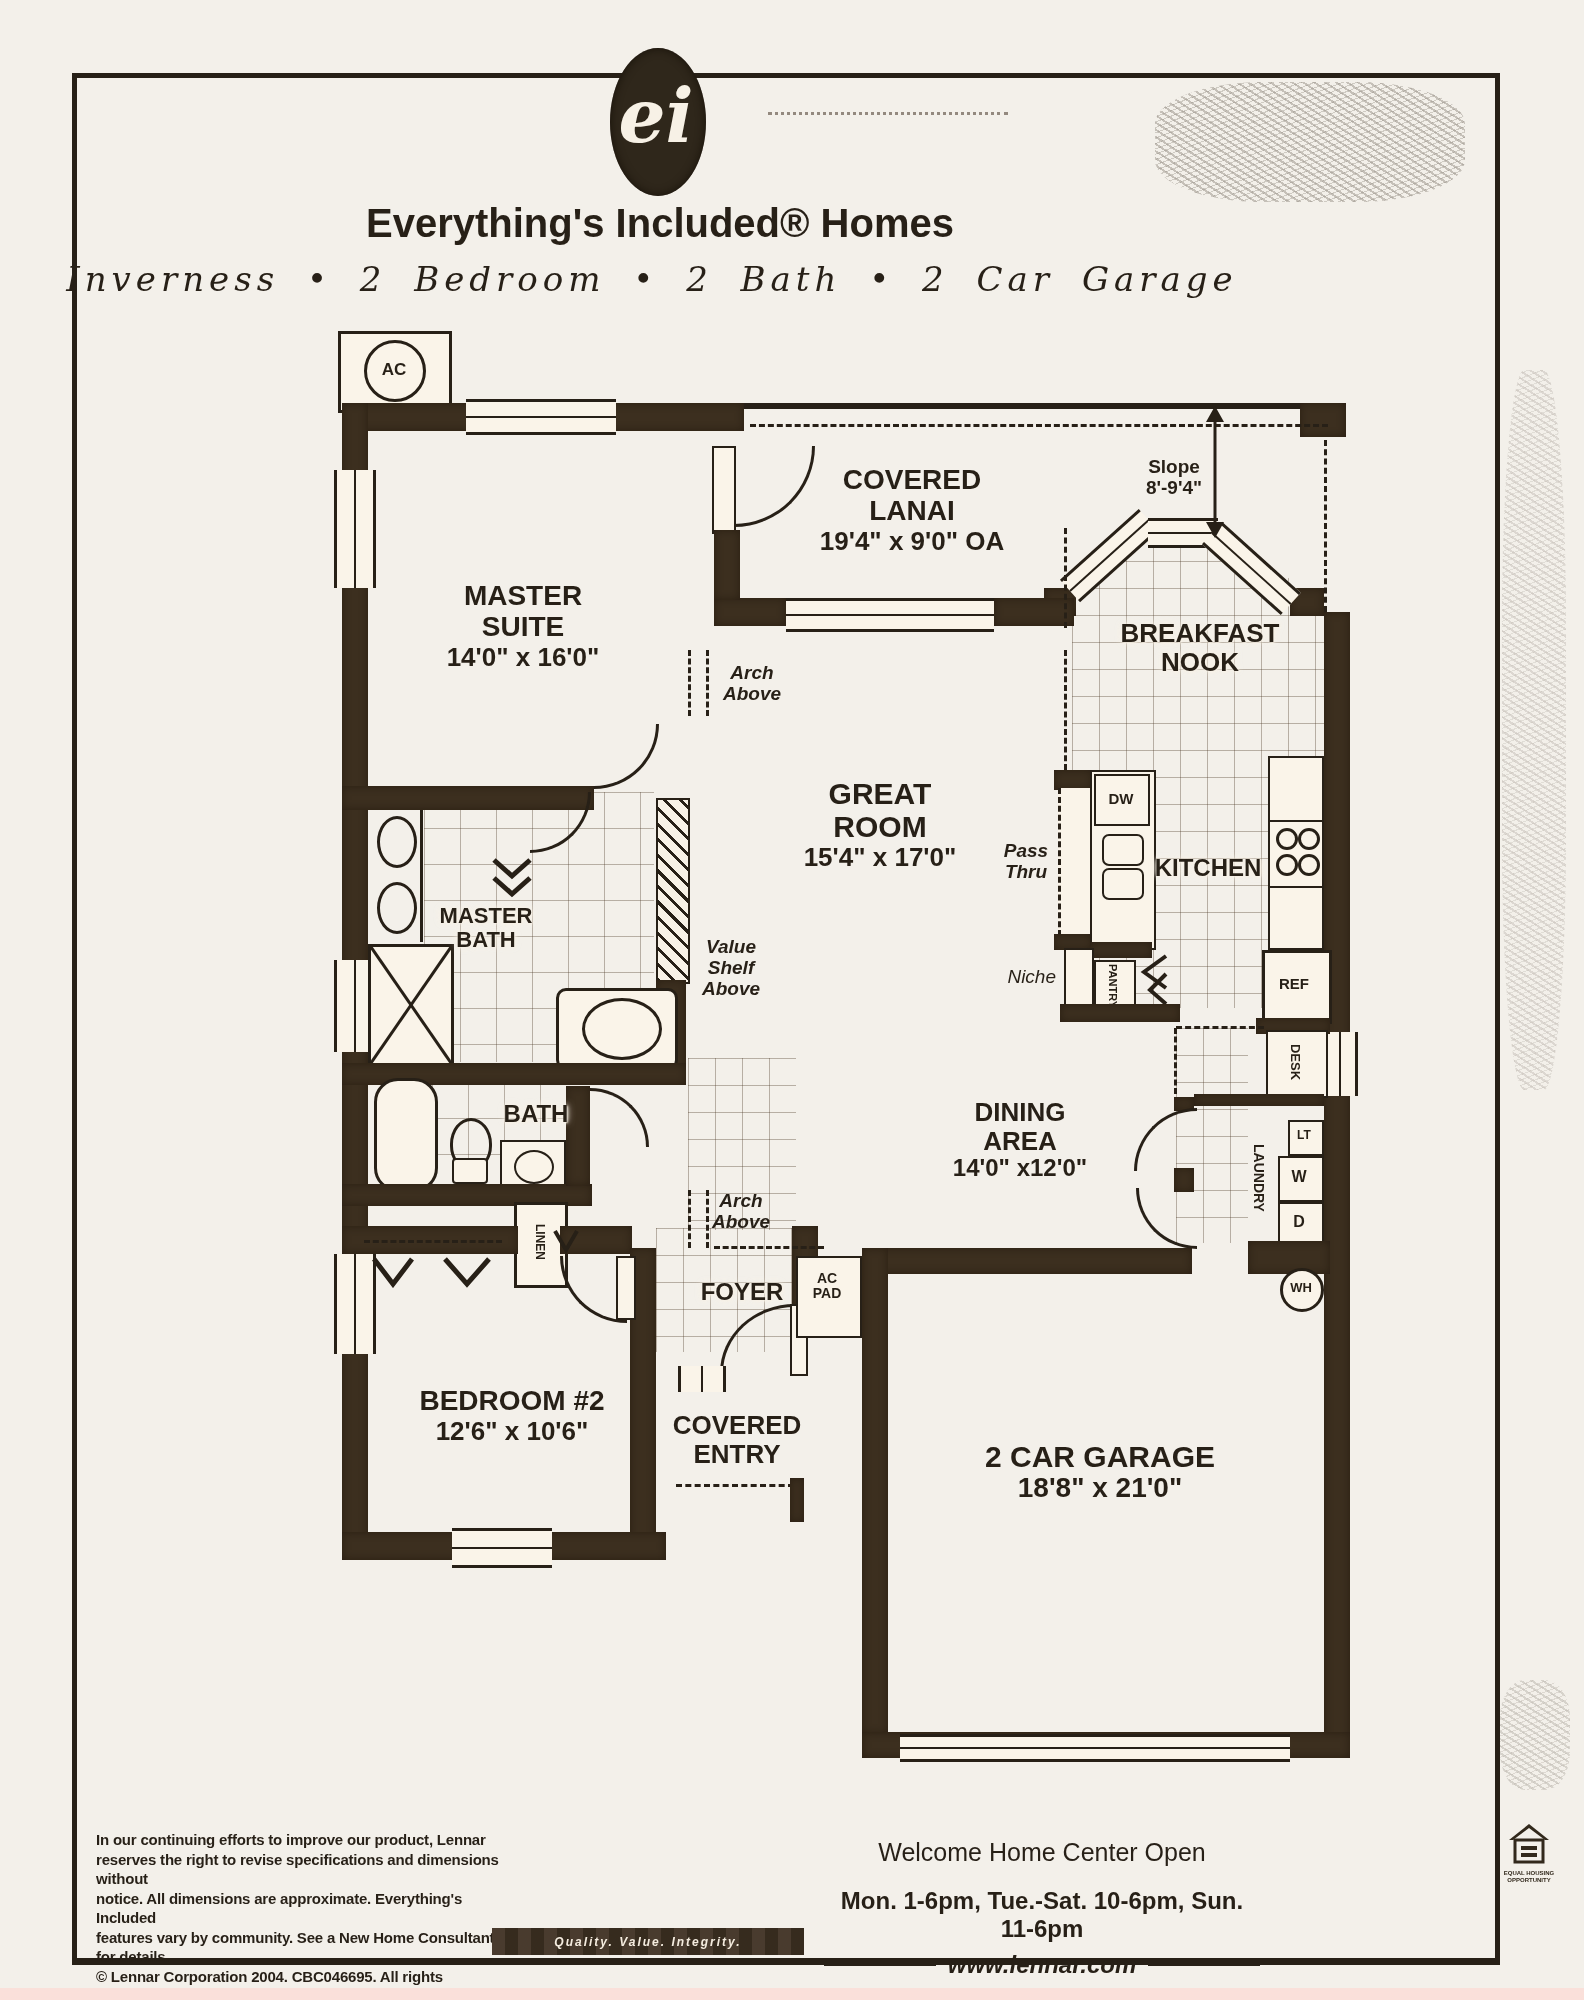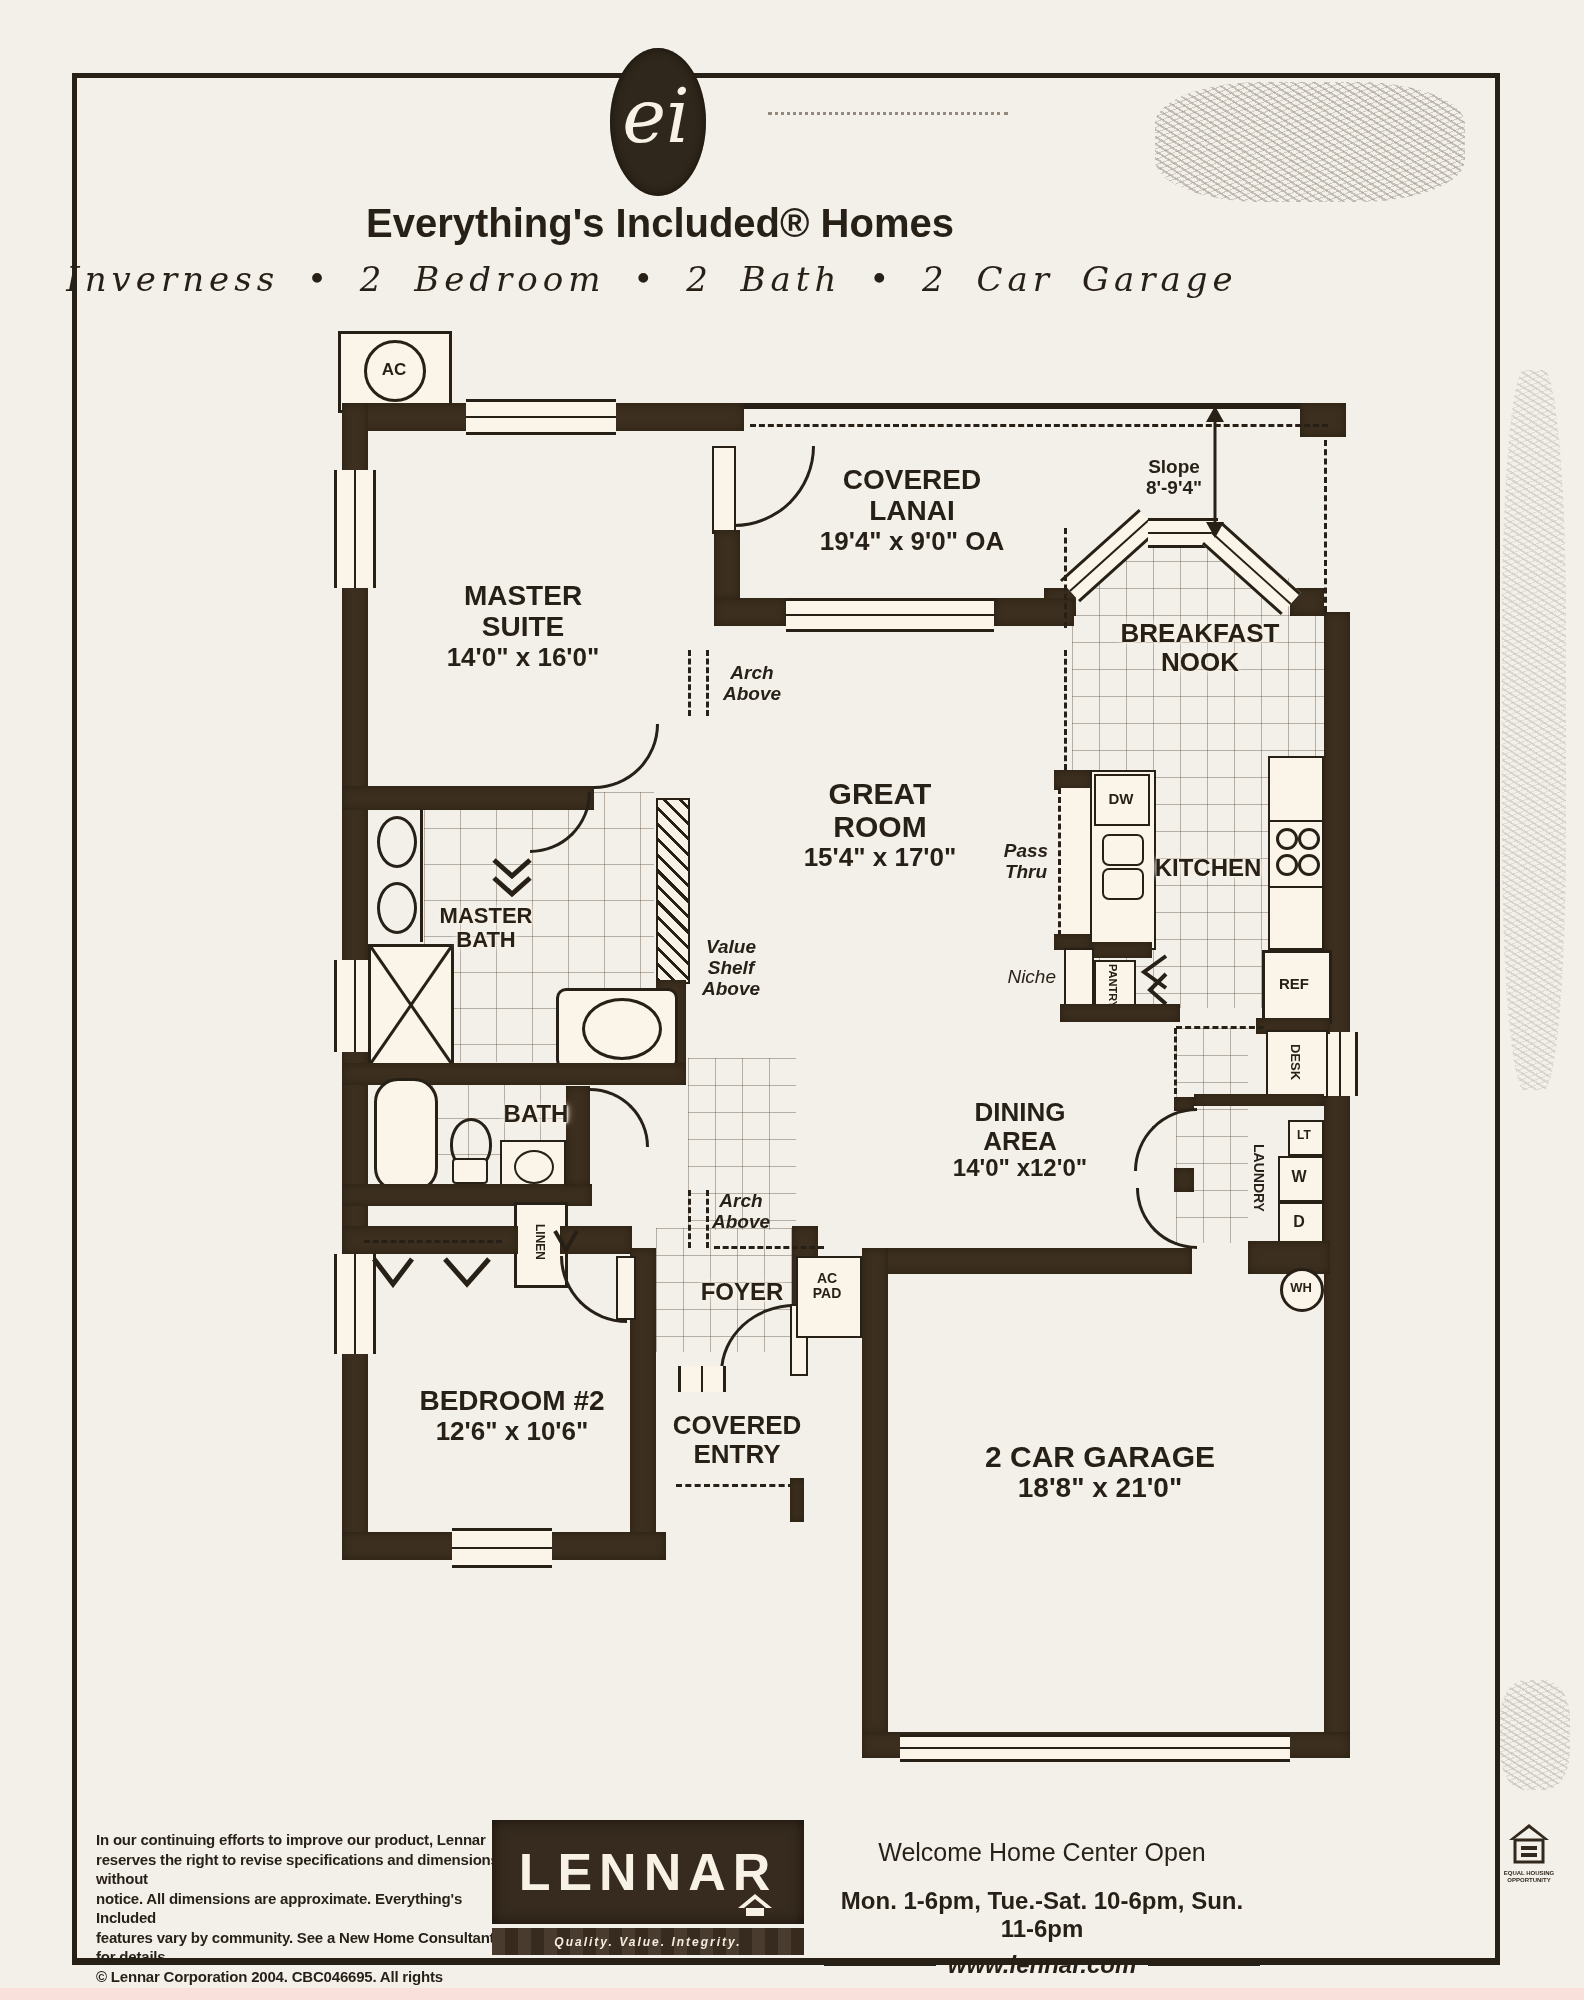--- a/index.html
+++ b/index.html
@@ -38,21 +38,21 @@
 <body>
 
 <div class="page">
 
   <div class="ln" style="left:72px;top:73px;width:1428px;height:5px"></div>
   <div class="ln" style="left:72px;top:73px;width:5px;height:1892px"></div>
   <div class="ln" style="left:1495px;top:73px;width:5px;height:1892px"></div>
   <div class="ln" style="left:72px;top:1958px;width:1428px;height:7px"></div>
 
   <div class="abs" style="left:610px;top:48px;width:96px;height:148px;background:#2c2317;border-radius:50%;box-shadow:inset 0 0 10px #140d05;display:flex;align-items:center;justify-content:center">
-    <span style="font-family:'DejaVu Serif',serif;font-style:italic;font-weight:normal;font-size:74px;color:#f3f0ea;transform:translate(-2px,-6px)">ei</span>
+    <span style="font-family:'DejaVu Serif',serif;font-style:italic;font-weight:bold;font-size:74px;color:#f3f0ea;transform:translate(-2px,-6px)">ei</span>
   </div>
   <div class="abs" style="left:768px;top:112px;width:240px;border-top:3px dotted rgba(66,50,34,.55)"></div>
   <div class="lbl" style="left:660px;top:223px;font-size:40px;letter-spacing:0px">Everything's Included® Homes</div>
   <div class="lbl" style="left:652px;top:280px;font-family:'DejaVu Serif',serif;font-style:italic;font-weight:normal;font-size:34px;letter-spacing:5px;word-spacing:12px">Inverness  •  2 Bedroom  •  2 Bath  •  2 Car Garage</div>
 
   <div class="noise" style="left:1155px;top:82px;width:310px;height:120px;opacity:.5"></div>
   <div class="noise" style="left:1502px;top:370px;width:64px;height:720px;opacity:.25"></div>
   <div class="noise" style="left:1500px;top:1680px;width:70px;height:110px;opacity:.3"></div>
 
   <div class="tile" style="left:1072px;top:534px;width:252px;height:474px;clip-path:polygon(0 14%,31% 0,58% 0,100% 14%,100% 100%,0 100%)"></div>
@@ -295,27 +295,20 @@
 
   <div class="abs" style="left:96px;top:1830px;width:410px;font-size:15px;font-weight:bold;line-height:19.5px;letter-spacing:-0.2px">
     <div>In our continuing efforts to improve our product, Lennar</div>
     <div>reserves the right to revise specifications and dimensions without</div>
     <div>notice. All dimensions are approximate. Everything's Included</div>
     <div>features vary by community. See a New Home Consultant for details.</div>
     <div>© Lennar Corporation 2004. CBC046695. All rights reserved.</div>
 
   </div>
 
-  <div class="brandbox" style="left:492px;top:1820px;width:312px;height:104px">
-    <span style="color:#f3f0ea;font-size:52px;font-weight:bold;letter-spacing:7px">LENNAR</span>
-    <svg class="abs" style="left:246px;top:74px" width="34" height="24">
-      <polygon points="17,0 34,14 28,14 17,5 6,14 0,14" fill="#f3f0ea"></polygon>
-      <rect x="8" y="14" width="18" height="8" fill="#f3f0ea"></rect>
-    </svg>
-  </div>
   <div class="brandband" style="left:492px;top:1928px;width:312px;height:27px">
     <span class="it" style="color:#f1ebe3;font-size:12px;font-weight:bold;letter-spacing:2px">Quality. Value. Integrity.</span>
   </div>
 
   <div class="abs" style="left:824px;top:1838px;width:436px;text-align:center">
     <div style="font-size:25px;font-weight:normal">Welcome Home Center Open</div>
     <div style="font-size:24px;font-weight:bold;margin-top:20px">Mon. 1-6pm, Tue.-Sat. 10-6pm, Sun. 11-6pm</div>
     <div style="display:flex;align-items:center;gap:12px;margin-top:8px">
       <span style="flex:1;border-top:2px solid #241c13"></span>
       <span class="it" style="font-size:24px;font-weight:bold">www.lennar.com</span>

